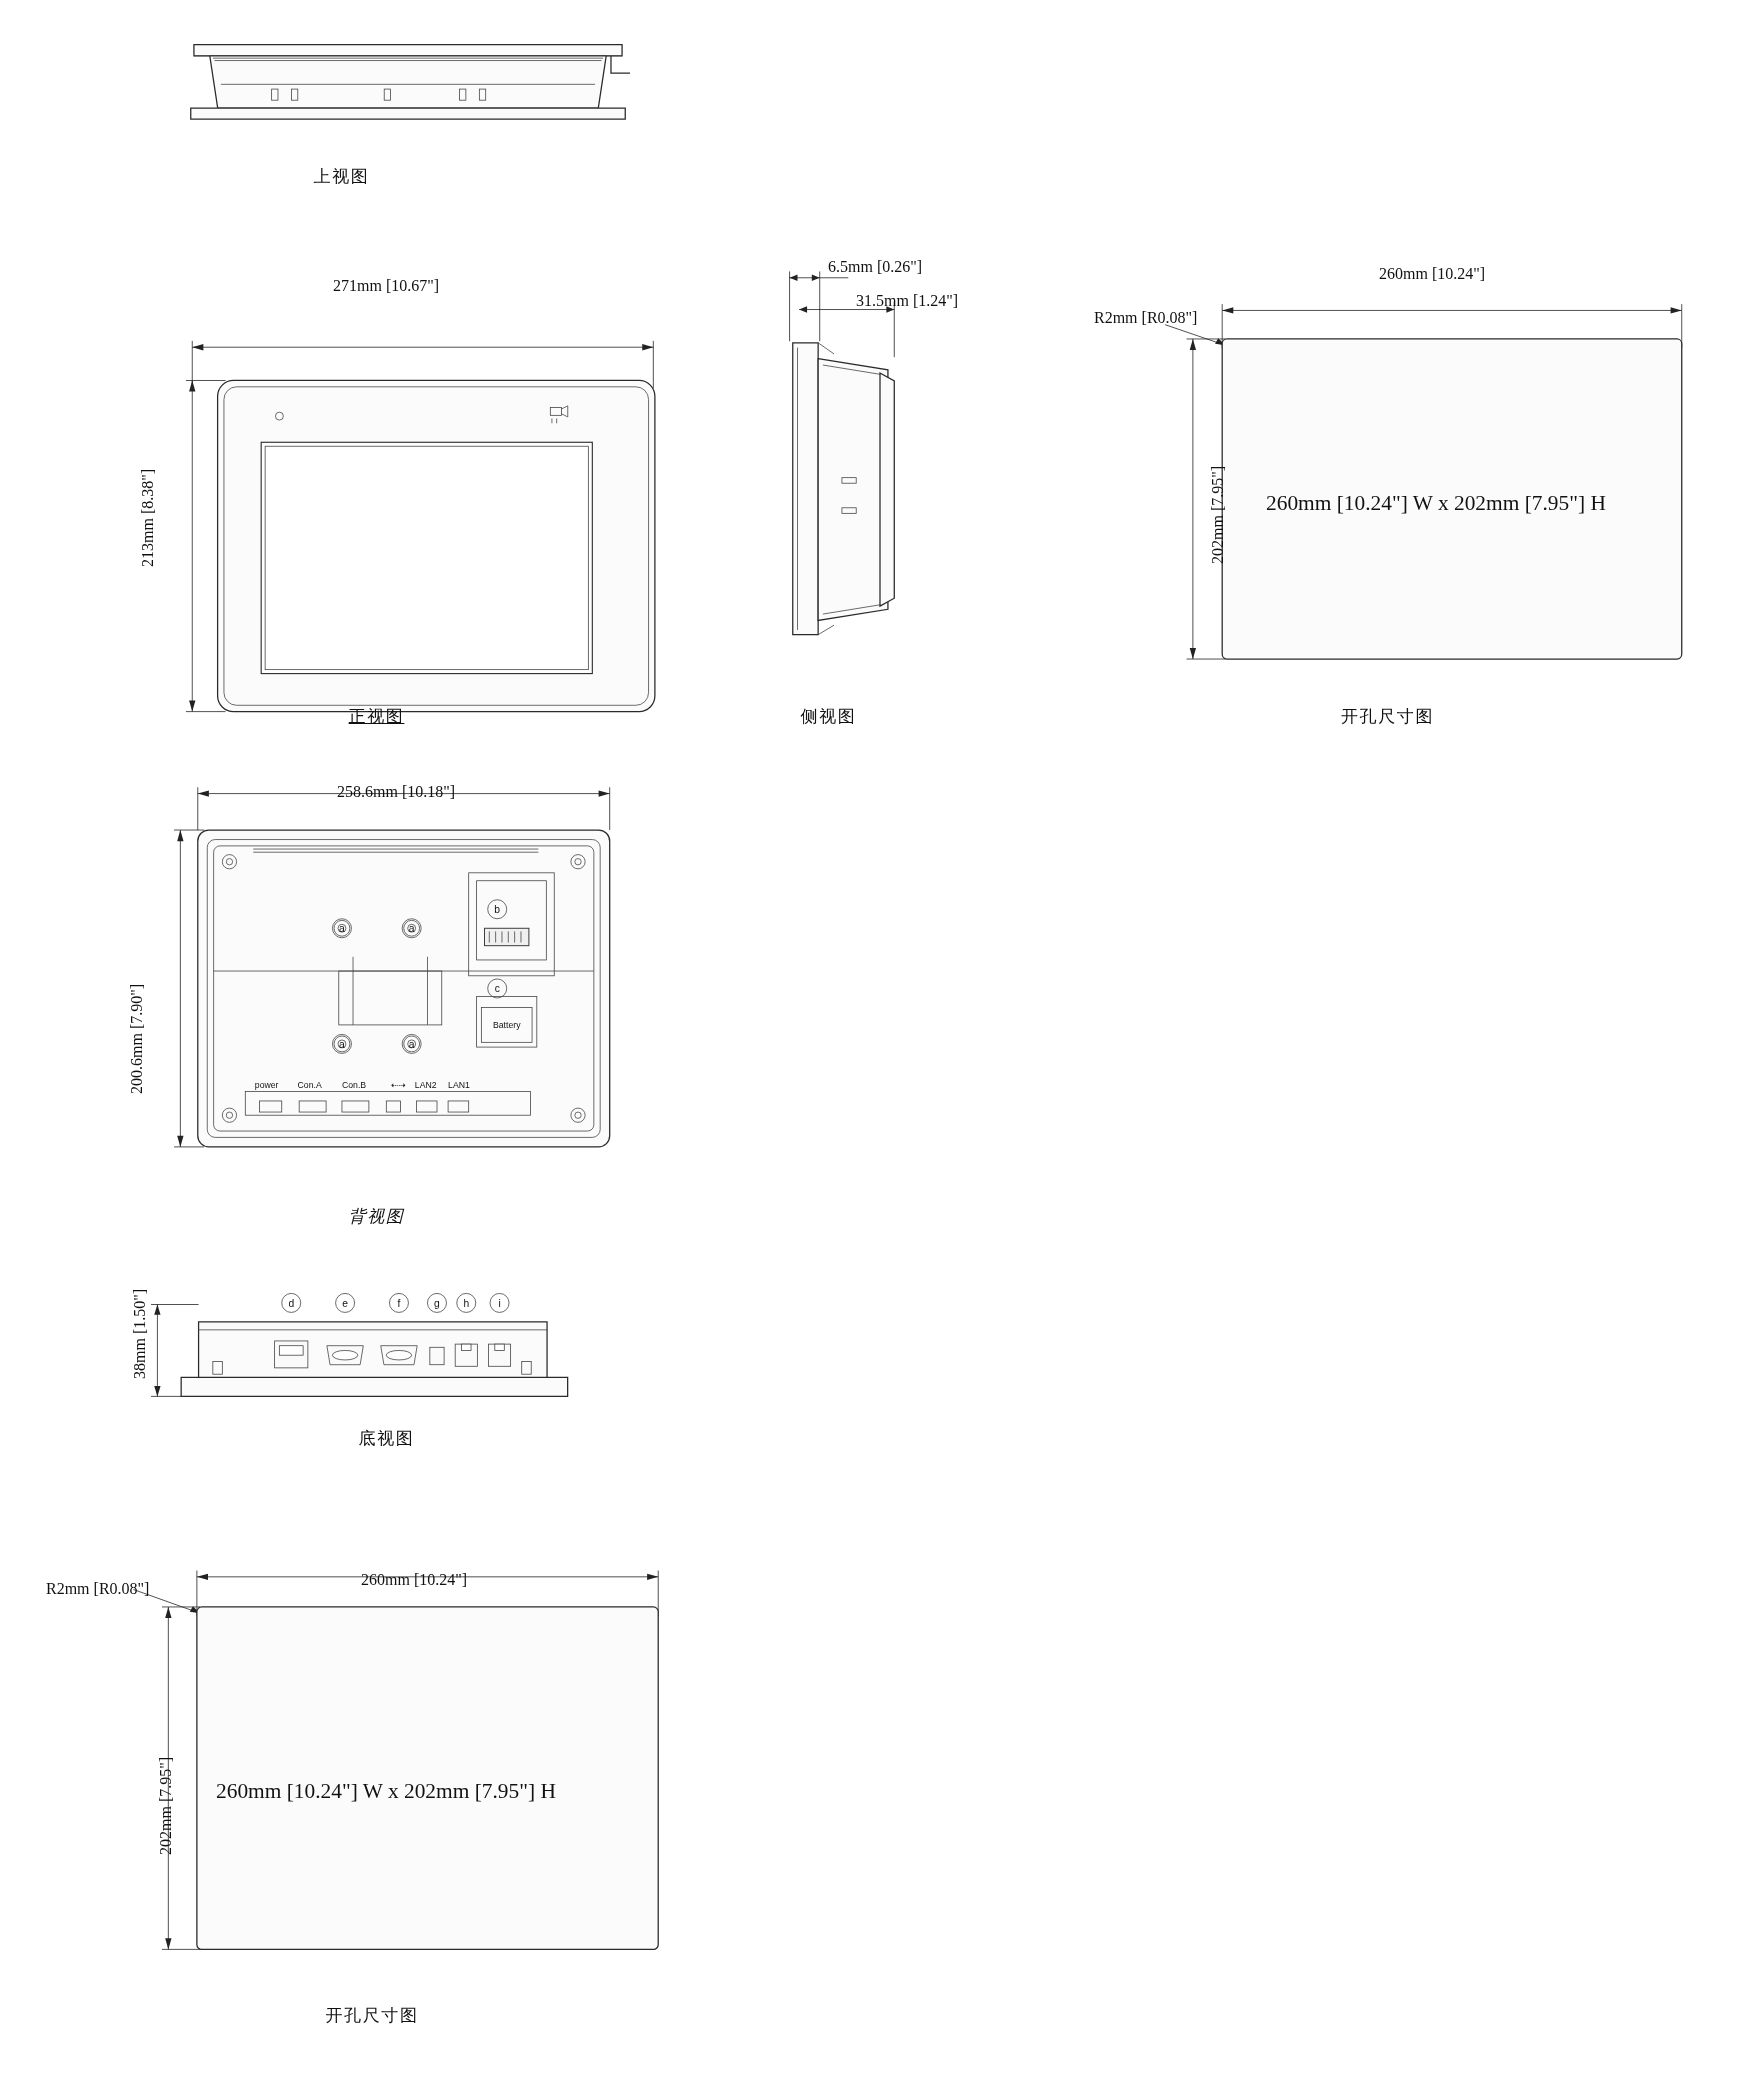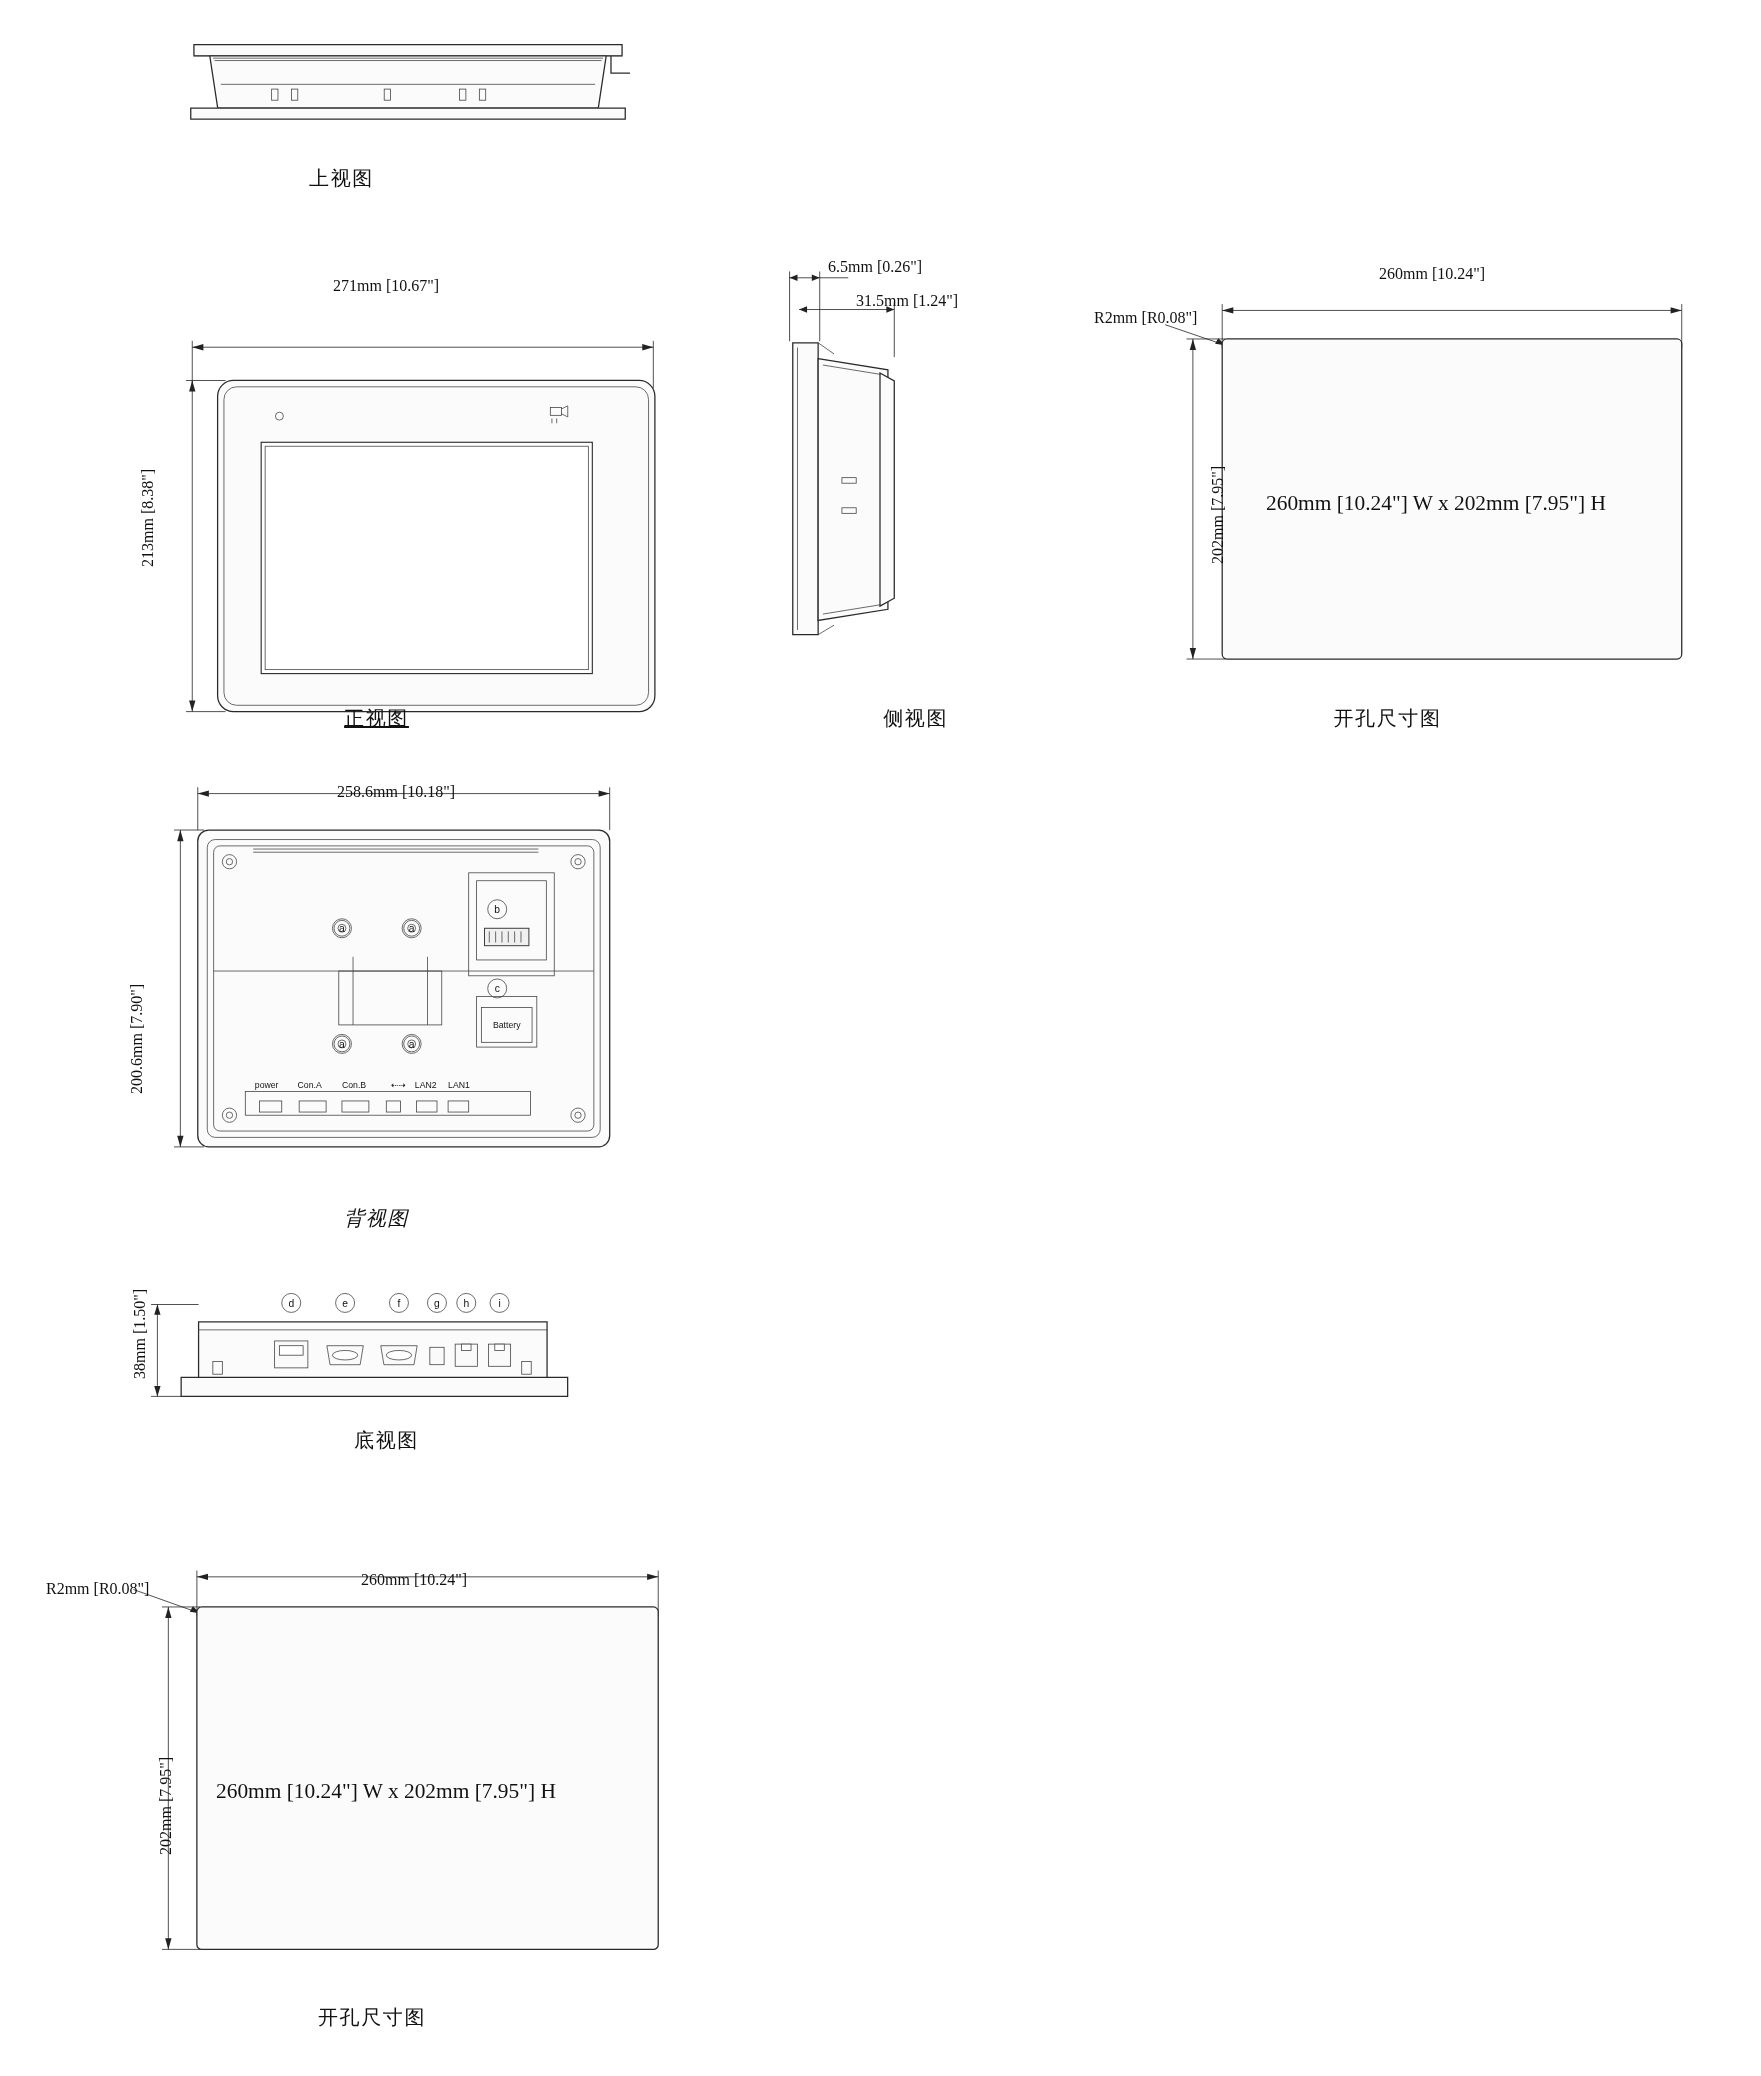--- a/index.html
+++ b/index.html
@@ -5,21 +5,21 @@
   html,body{margin:0;padding:0;background:#ffffff;}
   body{
     width:1761px;height:2077px;position:relative;
     font-family:"Liberation Serif", serif;
     color:#1a1a1a;
   }
   .stage{position:absolute;left:0;top:0;width:1761px;height:2077px;}
   .abs{position:absolute;}
   .cap{
     font-family:"Liberation Sans", sans-serif;
-    font-size:20px;letter-spacing:1.6px;text-align:center;color:#111;
+    font-size:17px;letter-spacing:1.6px;text-align:center;color:#111;
   }
   .dim{
     font-family:"Liberation Serif", serif;
     font-size:16px;color:#111;white-space:nowrap;
   }
   .vert{
     transform-origin:0 0;
     transform:rotate(-90deg);
   }
   svg{display:block;overflow:visible;}
@@ -128,21 +128,21 @@
 
       <rect class="stroke-thin" x="102" y="282" width="18" height="7"></rect>
       <rect class="stroke-thin" x="102" y="320" width="18" height="7"></rect>
 
       <path class="stroke-thin" d="M72 112 L92 126"></path>
       <path class="stroke-thin" d="M72 480 L92 468"></path>
     </svg>
   </div>
   <div class="abs dim" style="left:828px;top:258px;">6.5mm [0.26"]</div>
   <div class="abs dim" style="left:856px;top:292px;">31.5mm [1.24"]</div>
-  <div class="abs cap" style="left:789px;top:705px;width:159px;text-align:right;">侧视图</div>
+  <div class="abs cap" style="left:749px;top:705px;width:159px;">侧视图</div>
 
   <div class="abs" style="left:1070px;top:293px;">
     <svg width="634" height="412" viewBox="0 0 800 520">
 
       <line class="stroke-dim" x1="192" y1="22" x2="772" y2="22"></line>
       <path d="M192 22 l14 -4 v8 z" fill="#222"></path>
       <path d="M772 22 l-14 -4 v8 z" fill="#222"></path>
       <line class="stroke-dim" x1="192" y1="14" x2="192" y2="70"></line>
       <line class="stroke-dim" x1="772" y1="14" x2="772" y2="70"></line>
 

